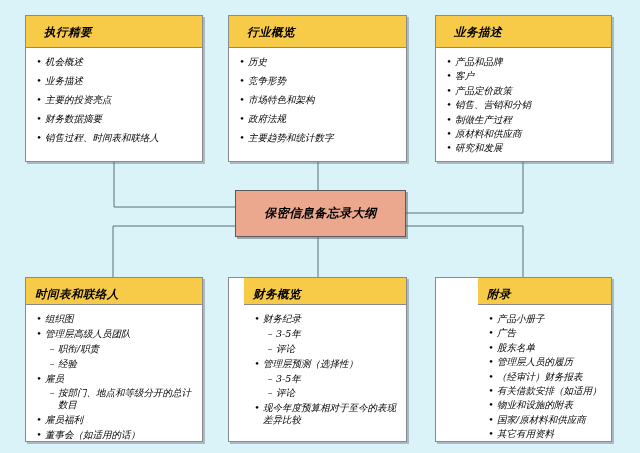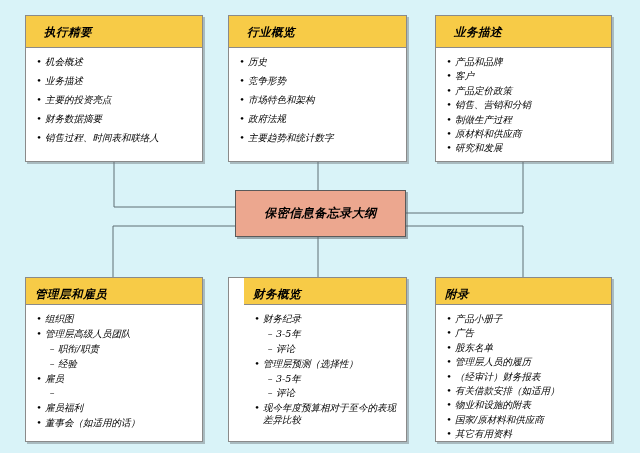--- a/index.html
+++ b/index.html
@@ -60,21 +60,21 @@
   .gap-lg .item{margin-bottom:7px;}
   .gap-md .item{margin-bottom:2.5px;}
   .gap-sm .item{margin-bottom:3px;}
   .gap-xs .item{margin-bottom:2.5px;}
   
   .pos-tl{left:25px;top:15px;width:178px;height:147px;}
   .pos-tm{left:228px;top:15px;width:179px;height:147px;}
   .pos-tr{left:435px;top:15px;width:177px;height:147px;}
   .pos-bl{left:25px;top:277px;width:178px;height:165px;}
   .pos-bm{left:228px;top:277px;width:179px;height:165px;padding-left:15px;}
-  .pos-br{left:435px;top:277px;width:177px;height:165px;}
+  .pos-br{left:435px;top:277px;width:177px;height:165px;padding-left:42px;}
   .center-node{
     position:absolute;
     left:235px;top:190px;width:171px;height:47px;
     background:var(--center-fill);
     border:1px solid var(--center-border);
     box-shadow:2px 2px 0 rgba(90,95,100,.5);
     box-sizing:border-box;
     display:flex;align-items:center;justify-content:center;
     font-weight:bold;font-style:italic;font-size:12px;
     font-family:"DejaVu Serif","Liberation Serif",serif;
@@ -186,21 +186,21 @@
         </div>
       </div>
   </div>
 
   <div class="center-node">
     <span>保密信息备忘录大纲</span>
   </div>
 
   <div class="node pos-bl">
     <div class="node-header hdr-short">
-      <span class="node-title">管理层和雇员</span>
+      <span class="node-title">时间表和联络人</span>
     </div>
     <div class="node-body gap-sm">
         <div class="item lvl1">
           <span class="bullet">•</span>
           <span class="itext">组织图</span>
         </div>
         <div class="item lvl1">
           <span class="bullet">•</span>
           <span class="itext">管理层高级人员团队</span>
         </div>
@@ -211,20 +211,21 @@
         <div class="item lvl2">
           <span class="bullet">–</span>
           <span class="itext">经验</span>
         </div>
         <div class="item lvl1">
           <span class="bullet">•</span>
           <span class="itext">雇员</span>
         </div>
         <div class="item lvl2">
           <span class="bullet">–</span>
+          <span class="itext">按部门、地点和等级分开的总计数目</span>
         </div>
         <div class="item lvl1">
           <span class="bullet">•</span>
           <span class="itext">雇员福利</span>
         </div>
         <div class="item lvl1">
           <span class="bullet">•</span>
           <span class="itext">董事会（如适用的话）</span>
         </div>
       </div>

